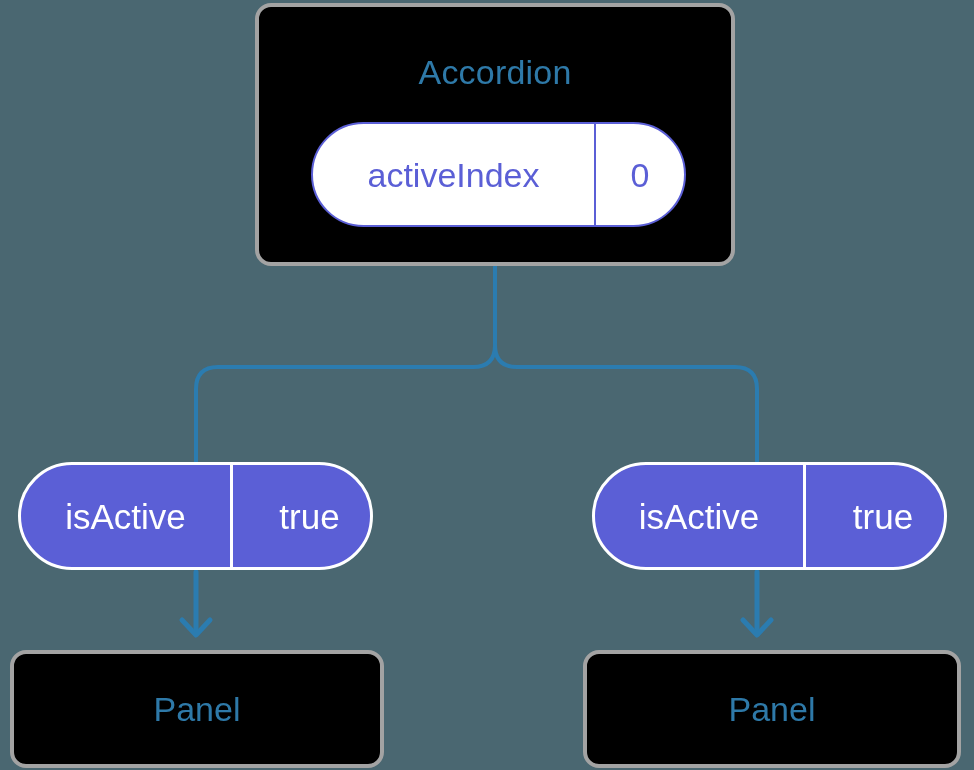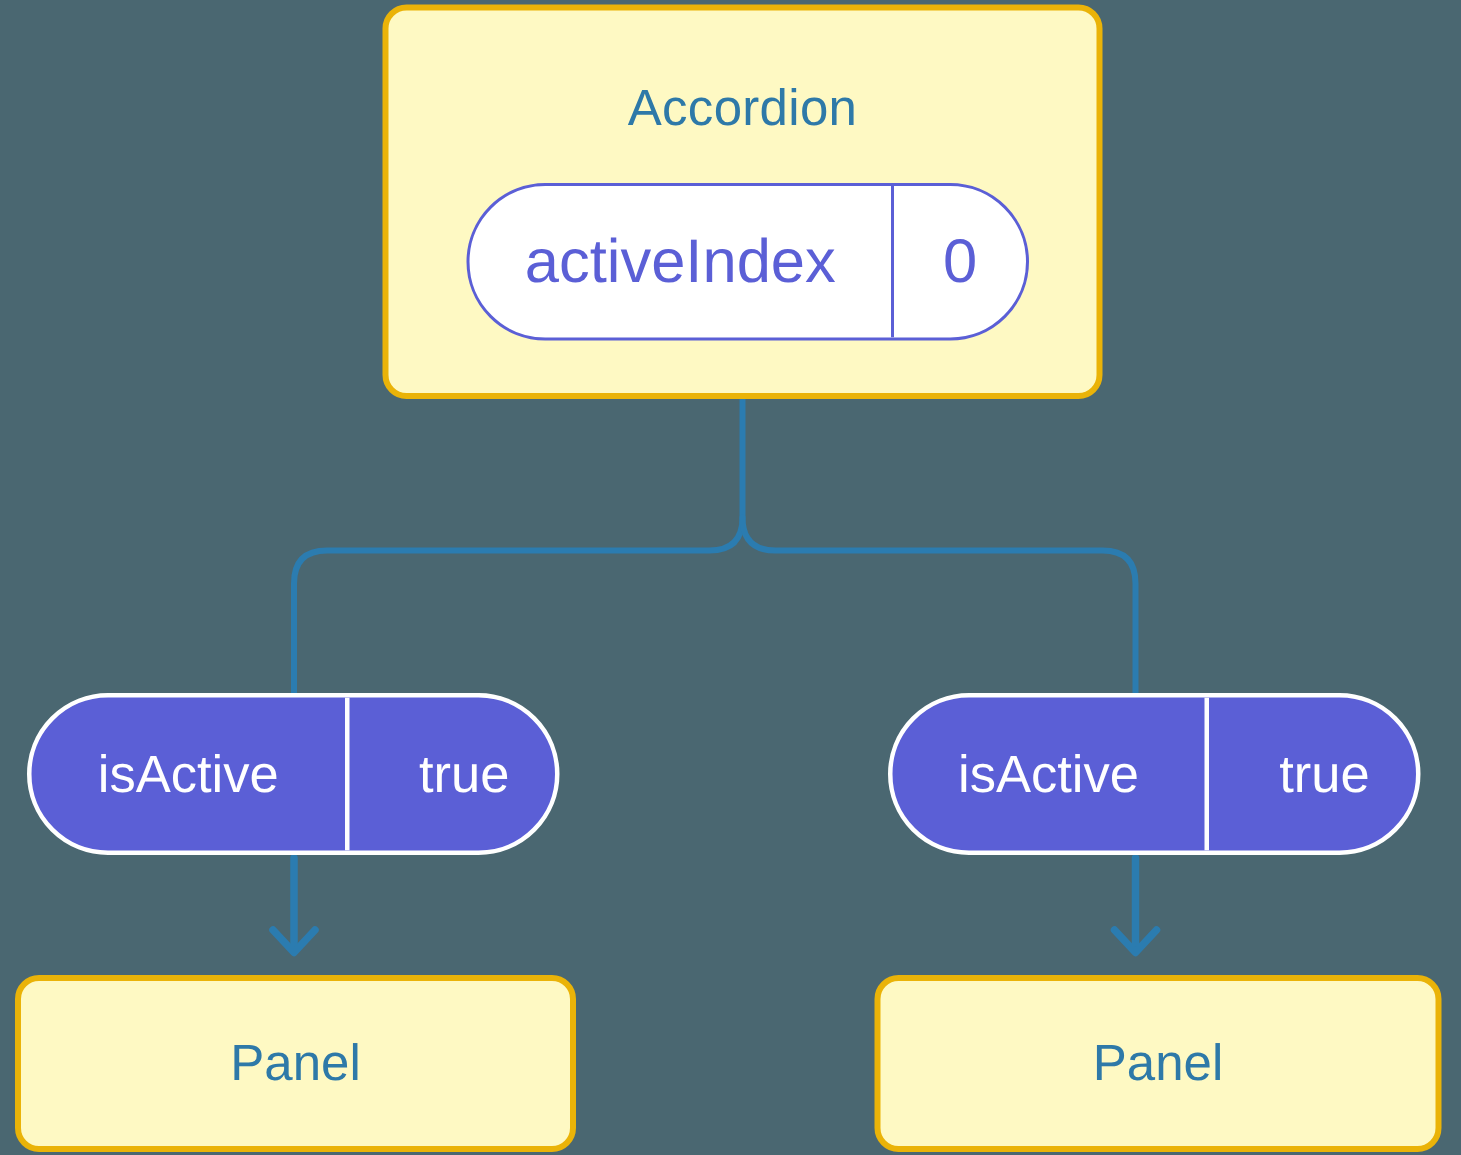--- a/index.html
+++ b/index.html
@@ -26,22 +26,22 @@
     top: 0;
     width: 974px;
     height: 770px;
     pointer-events: none;
   }
 
   
   .card {
     position: absolute;
     box-sizing: border-box;
-    background: #fef9c3;
-    border: 4px solid #eab308;
+    background: #000000;
+    border: 4px solid #a3a3a3;
     border-radius: 16px;
   }
   #accordion-card {
     left: 255px;
     top: 3px;
     width: 480px;
     height: 263px;
   }
   .card-title {
     position: absolute;
@@ -72,21 +72,21 @@
     top: 115px;
     width: 375px;
     height: 105px;
   }
   .pill-outline .pill-key,
   .pill-outline .pill-val {
     display: flex;
     align-items: center;
     justify-content: center;
     color: #5b5fd6;
-    font-size: 41px;
+    font-size: 34px;
     line-height: 1;
     white-space: nowrap;
     box-sizing: border-box;
   }
   .pill-outline .pill-key {
     flex: 0 0 283px;
     border-right: 2px solid #5b5fd6;
   }
   .pill-outline .pill-val {
     flex: 1 1 auto;

